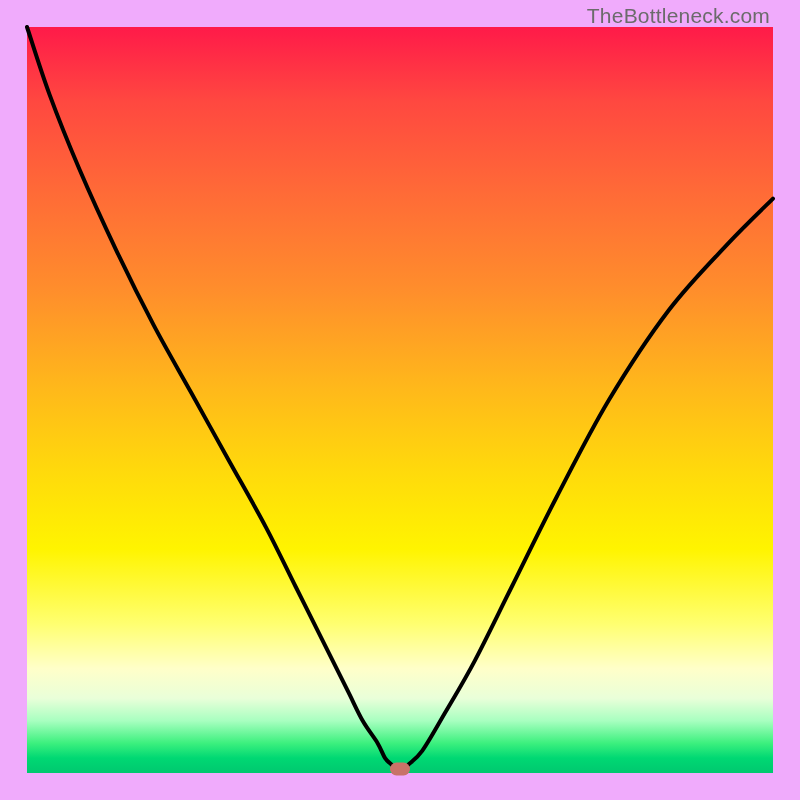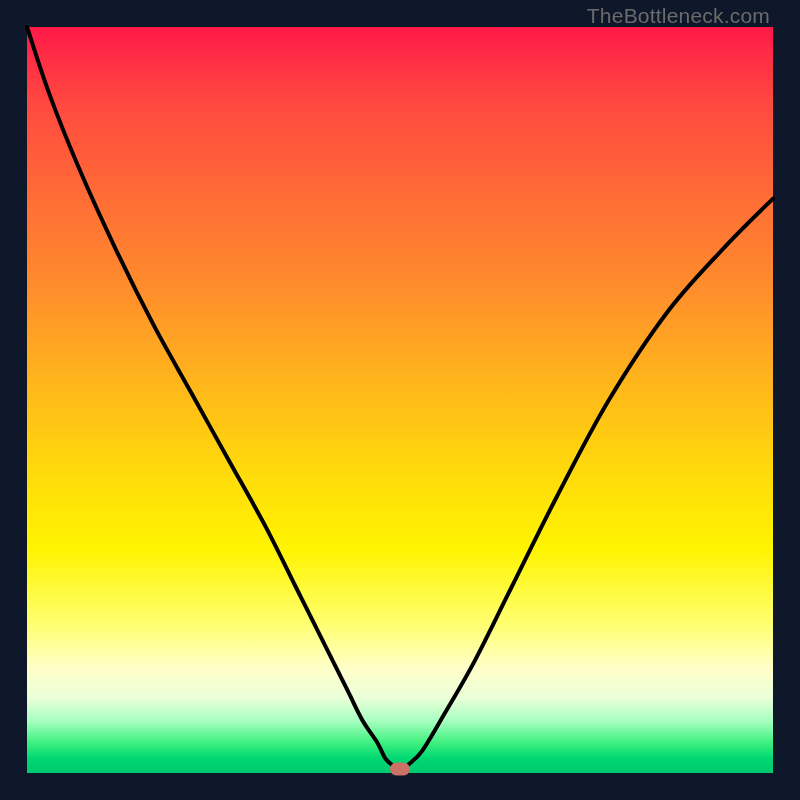--- a/index.html
+++ b/index.html
@@ -10,21 +10,21 @@
     background: #000;
     overflow: hidden;
     font-family: Arial, Helvetica, sans-serif;
   }
   .frame {
     position: absolute;
     left: 0;
     top: 0;
     width: 800px;
     height: 800px;
-    background: #0f172a;
+    background: #f0abfc;
   }
   .plot-area {
     position: absolute;
     left: 27px;
     top: 27px;
     width: 746px;
     height: 746px;
     background: linear-gradient(to bottom,
       #ff1a49 0%,
       #ff4840 10%,

